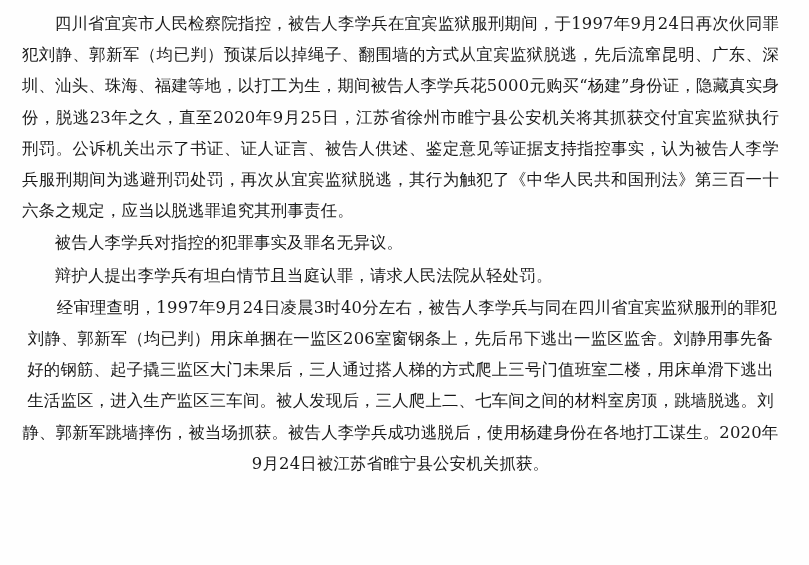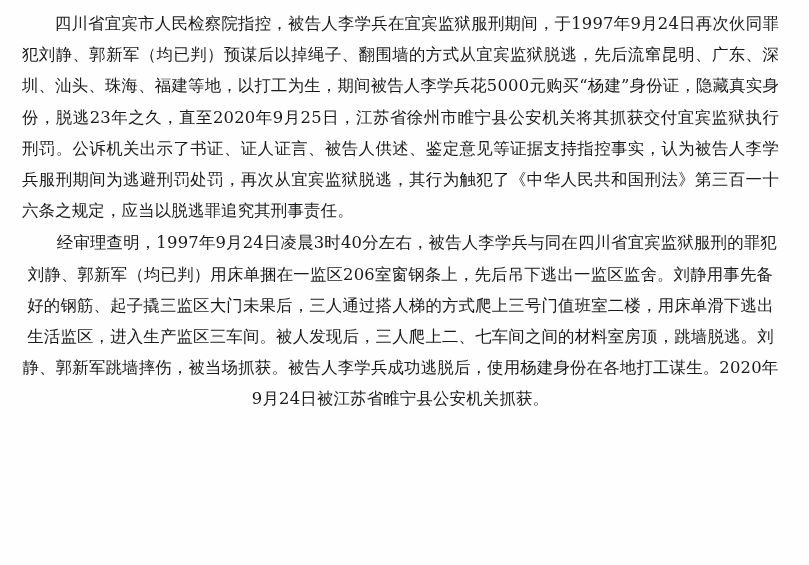--- a/index.html
+++ b/index.html
@@ -34,14 +34,16 @@
   }
   .para.last {
     text-align: center;
   }
 </style>
 </head>
 <body>
 
 <div id="doc">
   <p class="para">四川省宜宾市人民检察院指控，被告人李学兵在宜宾监狱服刑期间，于1997年9月24日再次伙同罪犯刘静、郭新军（均已判）预谋后以掉绳子、翻围墙的方式从宜宾监狱脱逃，先后流窜昆明、广东、深圳、汕头、珠海、福建等地，以打工为生，期间被告人李学兵花5000元购买“杨建”身份证，隐藏真实身份，脱逃23年之久，直至2020年9月25日，江苏省徐州市睢宁县公安机关将其抓获交付宜宾监狱执行刑罚。公诉机关出示了书证、证人证言、被告人供述、鉴定意见等证据支持指控事实，认为被告人李学兵服刑期间为逃避刑罚处罚，再次从宜宾监狱脱逃，其行为触犯了《中华人民共和国刑法》第三百一十六条之规定，应当以脱逃罪追究其刑事责任。</p>
+  <p class="para">被告人李学兵对指控的犯罪事实及罪名无异议。</p>
+  <p class="para">辩护人提出李学兵有坦白情节且当庭认罪，请求人民法院从轻处罚。</p>
   <p class="para last">经审理查明，1997年9月24日凌晨3时40分左右，被告人李学兵与同在四川省宜宾监狱服刑的罪犯刘静、郭新军（均已判）用床单捆在一监区206室窗钢条上，先后吊下逃出一监区监舍。刘静用事先备好的钢筋、起子撬三监区大门未果后，三人通过搭人梯的方式爬上三号门值班室二楼，用床单滑下逃出生活监区，进入生产监区三车间。被人发现后，三人爬上二、七车间之间的材料室房顶，跳墙脱逃。刘静、郭新军跳墙摔伤，被当场抓获。被告人李学兵成功逃脱后，使用杨建身份在各地打工谋生。2020年9月24日被江苏省睢宁县公安机关抓获。</p>
 </div>
 
 </body></html>

